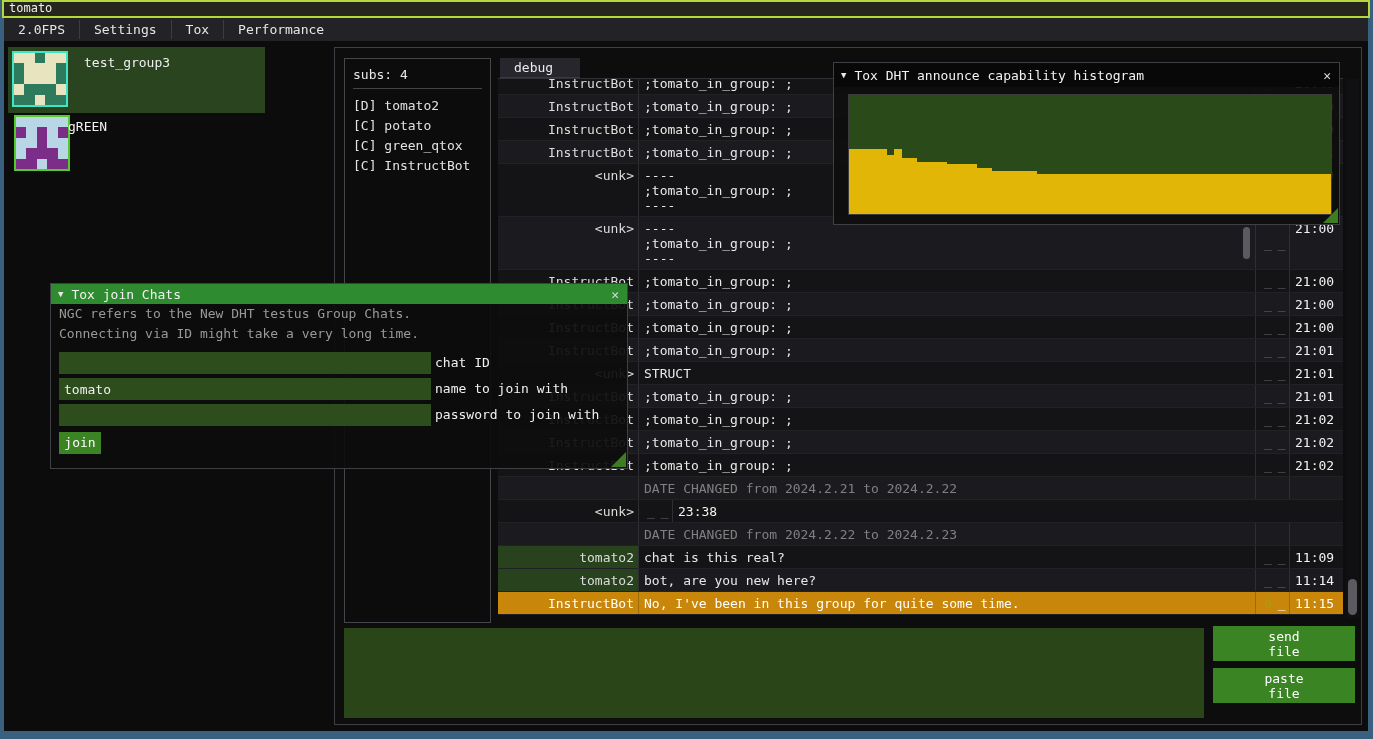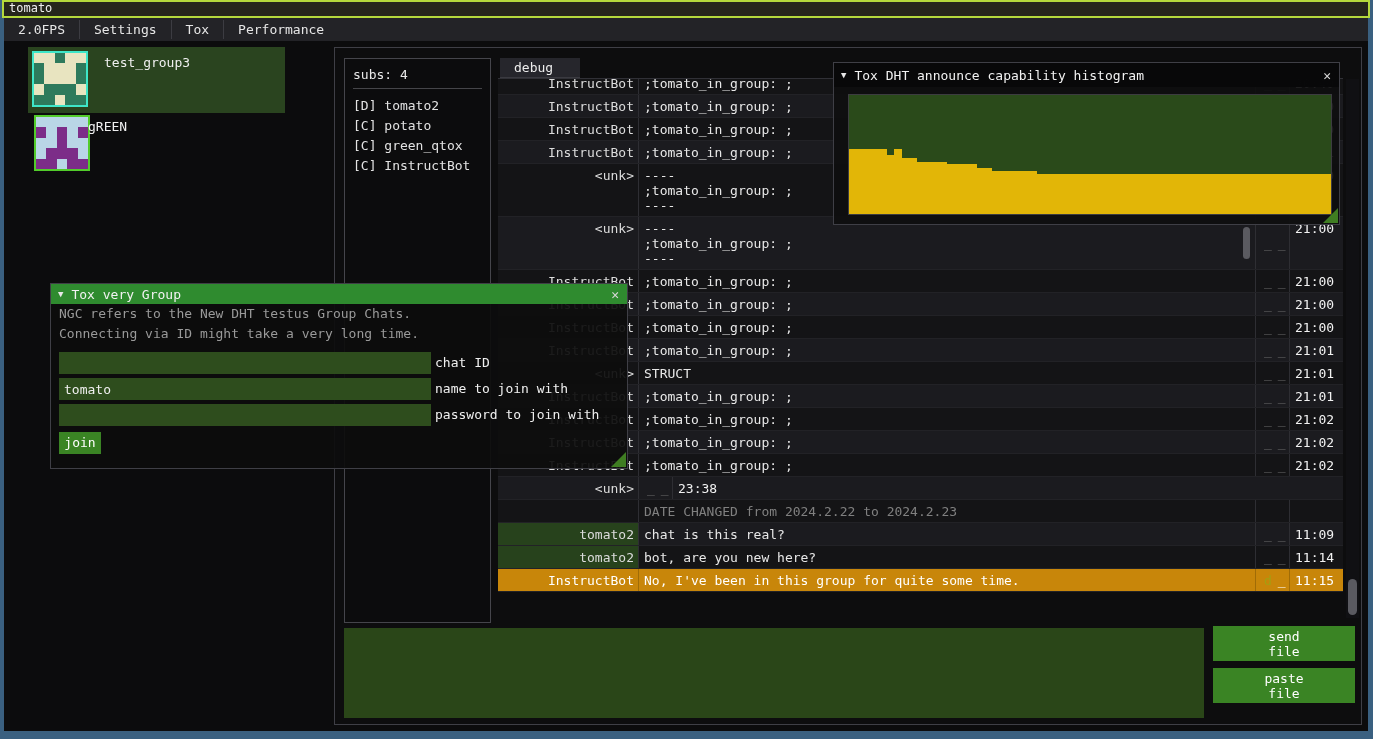--- a/index.html
+++ b/index.html
@@ -24,21 +24,21 @@
   
   .menubar {
     position:absolute; left:0; top:18px; right:0; height:23px;
     background: var(--menu_bg,#232327);
     display:flex; align-items:stretch; color:#e6e6e6;
   }
   .menubar .mi { padding:0 14px; display:flex; align-items:center; }
   .menubar .msep { width:1px; background:#3c3c42; margin:2px 0; }
 
   
-  .group-item { position:absolute; left:4px; width:257px; display:block;margin-left:20px; }
+  .group-item { position:absolute; left:4px; width:257px; display:block; }
   .group-item.sel { background: var(--group_selected_bg,#2a441f); }
   .avatar { position:absolute; display:grid; grid-template-columns:repeat(5,1fr); grid-template-rows:repeat(5,1fr); width:56px; height:56px; }
   .avatar div { width:100%; height:100%; }
   .glabel { position:absolute; color:#f0f0f0; }
 
   
   .win { position:absolute; border:1px solid #3f3f46; }
   .wtitle { display:flex; align-items:center; color:#f2f2f2; }
   .wtitle .arr { font-size:9px; margin:0 8px 0 7px; color:#e8e8e8; }
   .wtitle .xbtn { margin-left:auto; margin-right:8px; color:#d8d8d8; font-size:13px; cursor:default; }
@@ -281,20 +281,26 @@
           <div class="cell flags"><span>_</span><span>_</span></div>
           <div class="cell time">21:02</div>
         </div>
         <div class="crow">
           <div class="cell name">InstructBot</div>
           <div class="cell msg">;tomato_in_group: ;</div>
           <div class="cell flags"><span>_</span><span>_</span></div>
           <div class="cell time">21:02</div>
         </div>
         <div class="crow">
+          <div class="cell name"></div>
+          <div class="cell msg date">DATE CHANGED from 2024.2.21 to 2024.2.22</div>
+          <div class="cell flags"></div>
+          <div class="cell time"></div>
+        </div>
+        <div class="crow">
           <div class="cell name">&lt;unk&gt;</div>
           <div class="cell flags"><span>_</span><span>_</span></div>
           <div class="cell time">23:38</div>
         </div>
         <div class="crow">
           <div class="cell name"></div>
           <div class="cell msg date">DATE CHANGED from 2024.2.22 to 2024.2.23</div>
           <div class="cell flags"></div>
           <div class="cell time"></div>
         </div>
@@ -325,21 +331,21 @@
     <textarea class="composer-input" style=""></textarea>
     <div class="filebtn send">send
 file</div>
     <div class="filebtn paste">paste
 file</div>
   </div>
 
   <div class="win joindlg">
     <div class="wtitle">
       <span class="arr">▼</span>
-      <span>Tox very Group</span>
+      <span>Tox join Chats</span>
       <span class="xbtn">✕</span>
     </div>
     <div class="info">NGC refers to the New DHT testus Group Chats.</div>
     <div class="info" style="margin-bottom:8px;">Connecting via ID might take a very long time.</div>
     <div class="frow">
       <input value="" style="">
       <label>chat ID</label>
     </div>
     <div class="frow">
       <input value="tomato" style="">

